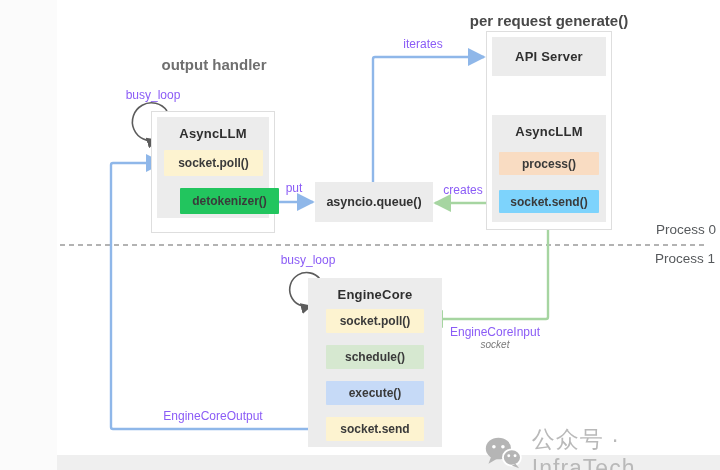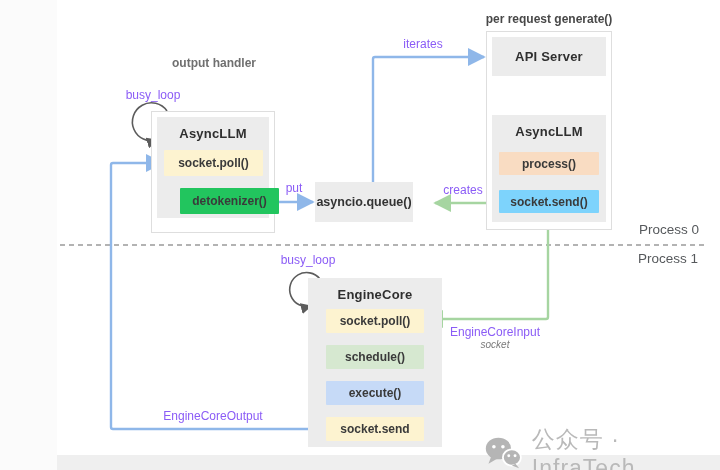--- a/index.html
+++ b/index.html
@@ -9,22 +9,22 @@
   
   .container-box{position:absolute;background:#fff;border:1px solid #dedede;box-sizing:border-box;}
   .gray-box{position:absolute;background:var(--box-gray,#ececec);box-sizing:border-box;}
   .node-title{font-size:13px;font-weight:bold;color:#2f2f2f;text-align:center;letter-spacing:.2px;}
   .sub-box{position:absolute;display:flex;align-items:center;justify-content:center;
            font-size:12px;font-weight:bold;color:#3a3a3a;box-sizing:border-box;border-radius:1px;}
   .queue-box{position:absolute;background:var(--box-gray,#ececec);display:flex;align-items:center;
              justify-content:center;font-size:12.5px;font-weight:bold;color:#333;}
   
   .lbl{position:absolute;font-size:12px;color:#8b5cf6;white-space:nowrap;transform:translateX(-50%);}
-  .section-title{position:absolute;font-size:12px;font-weight:bold;white-space:nowrap;transform:translateX(-50%);}
-  .proc-lbl{position:absolute;font-size:13.5px;color:#56595c;white-space:nowrap;transform:translateX(-50%);}
+  .section-title{position:absolute;font-size:15px;font-weight:bold;white-space:nowrap;transform:translateX(-50%);}
+  .proc-lbl{position:absolute;font-size:13.5px;color:#56595c;white-space:nowrap;transform:translateX(-50%);margin-left:17px;}
   .msgpack{font-size:10px;font-style:italic;color:#7a7a7a;}
   
   svg.overlay{position:absolute;left:0;top:0;pointer-events:none;}
   .edge-blue{stroke:var(--arrow-blue,#8fb7e9);stroke-width:2.4;fill:none;}
   .edge-green{stroke:var(--arrow-green,#a6d5a1);stroke-width:2.4;fill:none;}
   .edge-dark{stroke:var(--arrow-dark,#5c5c5c);stroke-width:1.6;fill:none;}
   .edge-dashed{stroke:var(--dash-gray,#9b9b9b);stroke-width:1.4;fill:none;stroke-dasharray:5 4;}
   .fill-blue{fill:var(--arrow-blue,#8fb7e9);}
   .fill-green{fill:var(--arrow-green,#a6d5a1);}
   .fill-dark{fill:var(--arrow-dark,#5c5c5c);}
@@ -89,21 +89,21 @@
   <div class="container-box" style="left:486px;top:31px;width:126px;height:199px;"></div>
   <div class="gray-box" style="left:492px;top:37px;width:114px;height:39px;display:flex;align-items:center;justify-content:center;">
     <div class="node-title">API Server</div>
   </div>
   <div class="gray-box" style="left:492px;top:115px;width:114px;height:107px;">
     <div class="node-title" style="margin-top:9px;">AsyncLLM</div>
   </div>
   <div class="sub-box" style="left: 499px; top: 152px; width: 100px; height: 23px; background: rgb(249, 220, 194);">process()</div>
   <div class="sub-box" style="left: 499px; top: 190px; width: 100px; height: 23px; background: #7dd3fc;">socket.send()</div>
 
-  <div class="queue-box" style="left:315px;top:182px;width:98px;height:40px;">asyncio.queue()</div>
+  <div class="queue-box" style="left:315px;top:182px;width:118px;height:40px;">asyncio.queue()</div>
 
   <div class="lbl" style="left:308px;top:253px;">busy_loop</div>
 
   <div class="gray-box" style="left:308px;top:278px;width:134px;height:169px;">
     <div class="node-title" style="margin-top:9px;">EngineCore</div>
   </div>
   <div class="sub-box" style="left: 326px; top: 309px; width: 98px; height: 24px; background: rgb(253, 243, 208);">socket.poll()</div>
   <div class="sub-box" style="left: 326px; top: 345px; width: 98px; height: 24px; background: rgb(214, 232, 208);">schedule()</div>
   <div class="sub-box" style="left: 326px; top: 381px; width: 98px; height: 24px; background: rgb(198, 218, 247);">execute()</div>
   <div class="sub-box" style="left: 326px; top: 417px; width: 98px; height: 24px; background: rgb(253, 243, 208);">socket.send</div>

